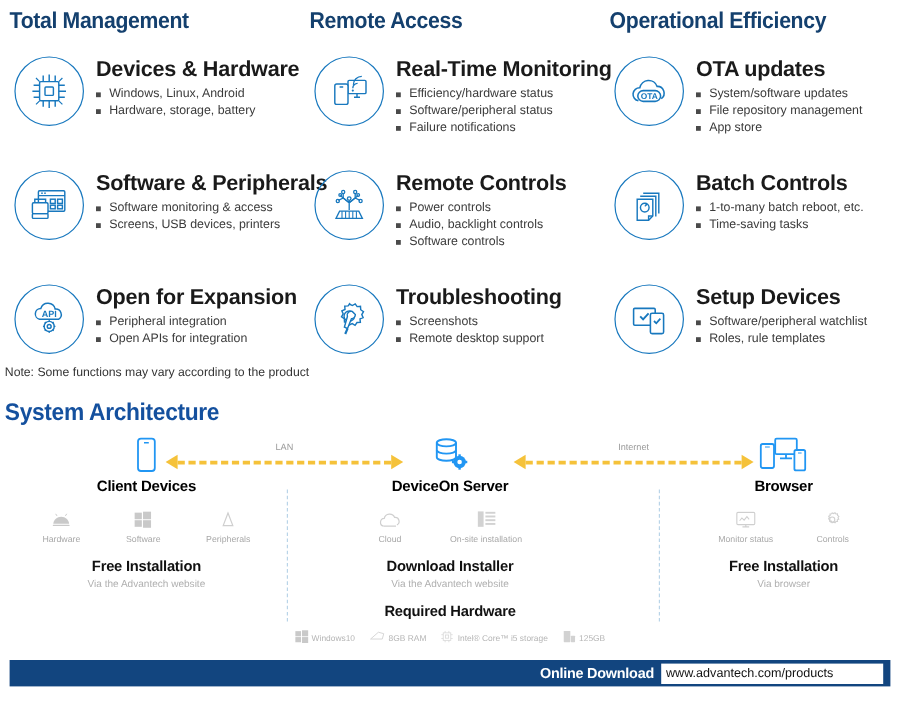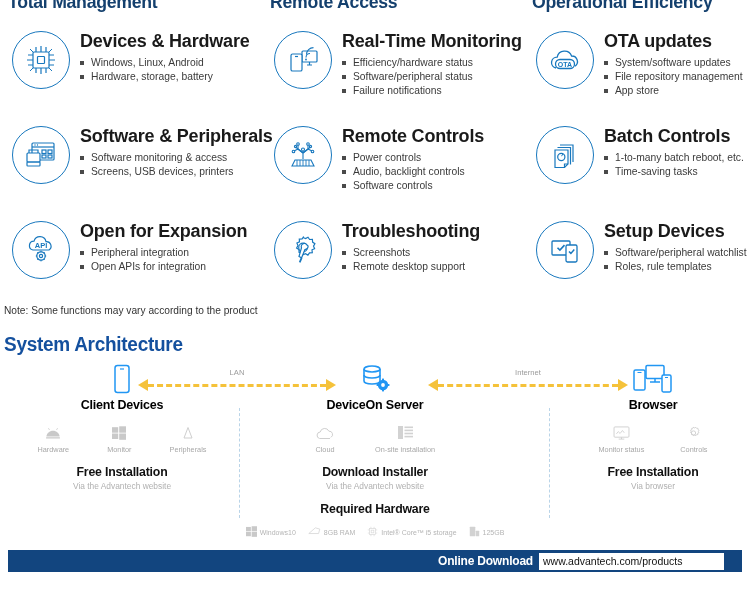--- a/index.html
+++ b/index.html
@@ -6,23 +6,22 @@
   html, body {
     width: 750px; height: 591px;
     background: #ffffff;
     font-family: "Liberation Sans", sans-serif;
     overflow: hidden;
   }
   .page { position: relative; width: 750px; height: 591px; }
 
   
   .features {
-    position: absolute; left: 0; top: 0; width: 750px;
+    position: absolute; left: 0; top: 16px; width: 750px;
     display: flex;
-    gap: 12px;
   }
   .feat-col { width: 250px; padding-left: 8px; }
 
   .col-title {
     font-size: 19px;
     font-weight: bold;
     color: #14406e;
     letter-spacing: -0.3px;
     font-stretch: condensed;
     transform: scaleX(0.93);
@@ -199,21 +198,21 @@
     margin-right: 6px;
   }
   .footer-url {
     background: #ffffff;
     color: #111;
     font-size: 10.5px;
     height: 17px;
     width: 185px;
     display: flex; align-items: center;
     padding-left: 4px;
-    margin-right: 18px;
+    margin-right: 6px;
   }
 </style>
 </head>
 <body>
 
 <div class="page">
 
   <div class="features">
 
     <div class="feat-col">
@@ -457,21 +456,21 @@
         </div>
         <div class="sub-icon">
           <div class="glyph">
             <svg width="14" height="14" viewBox="0 0 14 14" fill="#c9c9c9">
               <rect x="0" y="1.2" width="6.2" height="5.5"></rect>
                 <rect x="7.2" y="0.3" width="6.8" height="6.4"></rect>
               <rect x="0" y="7.5" width="6.2" height="5.5"></rect>
                 <rect x="7.2" y="7.5" width="6.8" height="6.3"></rect>
             </svg>
           </div>
-          <div class="lbl">Monitor</div>
+          <div class="lbl">Software</div>
         </div>
         <div class="sub-icon">
           <div class="glyph">
             <svg width="12" height="14" viewBox="0 0 12 14" fill="none" stroke="#cfcfcf" stroke-width="1">
               <path d="M6 1.5L10 12H2z"></path>
             </svg>
           </div>
           <div class="lbl">Peripherals</div>
         </div>
       </div>

